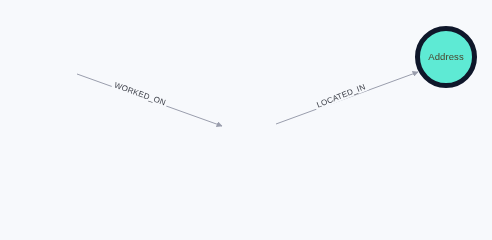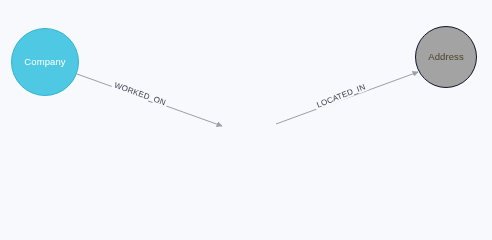--- a/index.html
+++ b/index.html
@@ -67,28 +67,24 @@
       <marker id="arrow-located-in" viewBox="0 0 10 10" refX="9" refY="5" markerWidth="6" markerHeight="6" orient="auto-start-reverse">
         <path d="M 0 0 L 10 5 L 0 10 z" fill="#9a9ead"></path>
       </marker>
     </defs>
 
     <line x1="77" y1="74" x2="222" y2="126" stroke="#9a9ead" stroke-width="1" marker-end="url(#arrow-worked-on)"></line>
 
     <line x1="276" y1="124" x2="418" y2="72" stroke="#9a9ead" stroke-width="1" marker-end="url(#arrow-located-in)"></line>
   </svg>
 
-  <div class="node" style="left:11px; top:28px; width:68px; height:68px;
-              background:#4ec8e3; border:1px solid #35b4d1;">
-    <span class="node-label" style="color:#ffffff;">Company</span>
-  </div>
 
 
   <div class="node" style="left:415px; top:26px; width:62px; height:62px;
-              background:#a3a3a3; border:1px solid #0f172a;">
+              background:#5eead4; border:5px solid #0f172a;">
     <span class="node-label" style="color:#4a3f28;">Address</span>
   </div>
 
   <div class="edge-label" style="left:140px; top:94px; transform:translate(-50%,-50%) rotate(19.8deg);">WORKED_ON</div>
 
   <div class="edge-label" style="left:341px; top:96px; transform:translate(-50%,-50%) rotate(-21.5deg);">LOCATED_IN</div>
 
 </div>
 
 </body></html>

